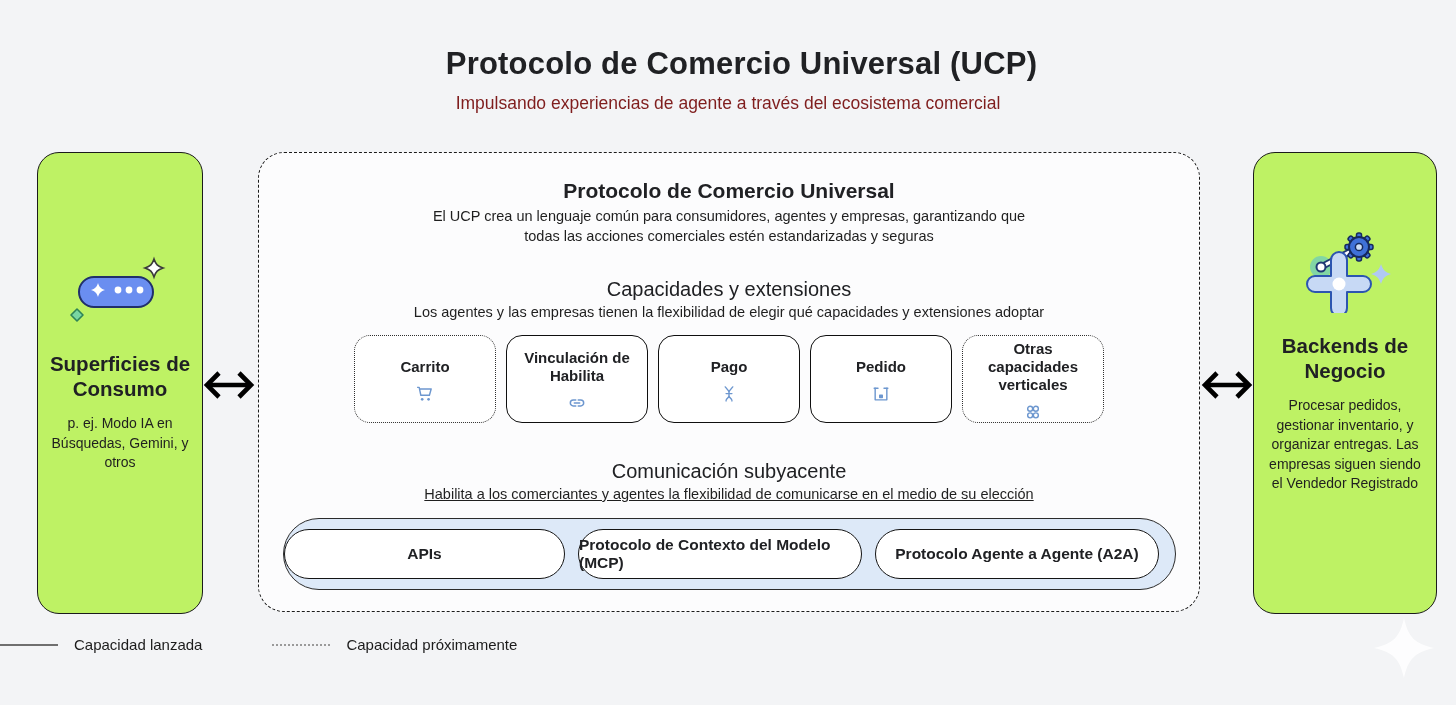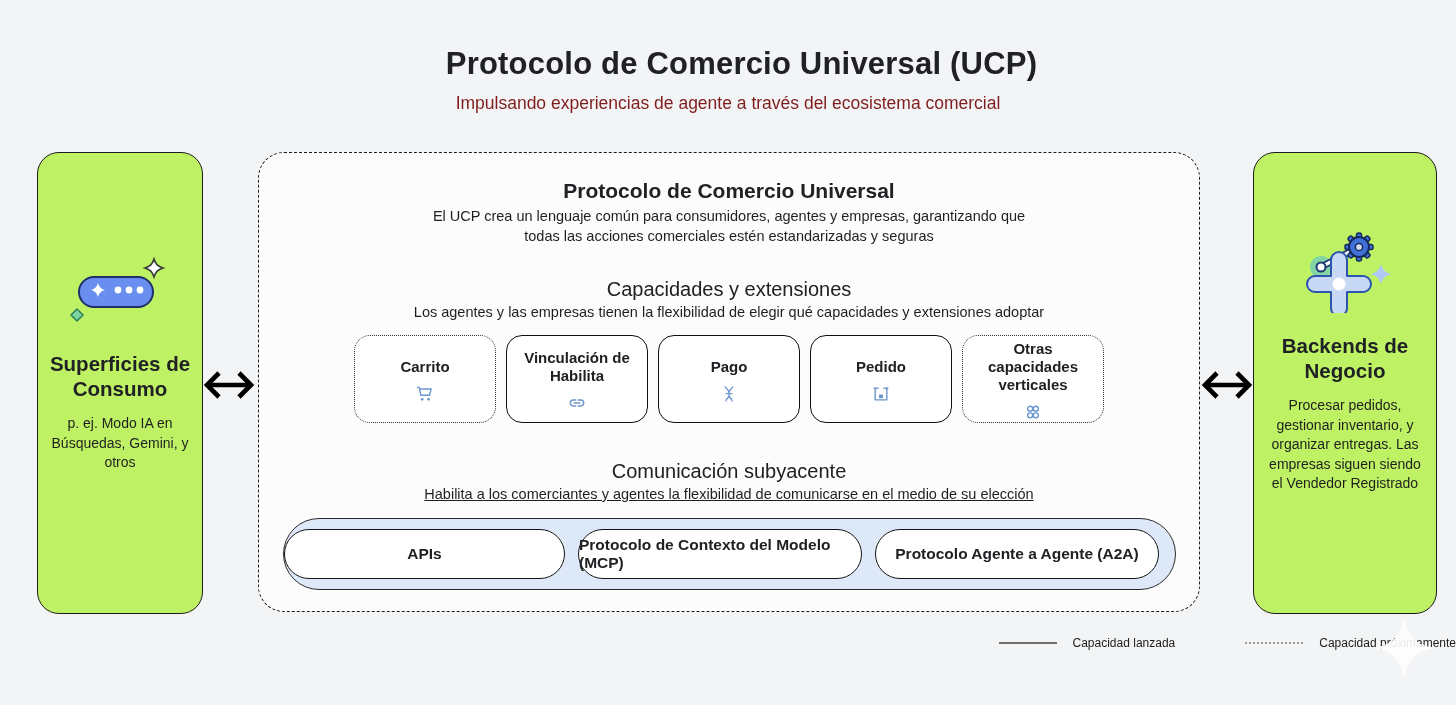--- a/index.html
+++ b/index.html
@@ -55,21 +55,21 @@
     display:flex; align-items:center; justify-content:center;
     font-size:15.5px; font-weight:bold; color:#202124; }
   .pill-apis { width:281px; } .pill-mcp { width:284px; } .pill-a2a { width:284px; }
 
   
   .arrow { position:absolute; top:367px; width:54px; height:36px; }
   .arrow-left { left:202px; } .arrow-right { left:1200px; }
 
   
   .legend { position:absolute; top:636px; left:0; right:0; display:flex;
-    align-items:center; justify-content:flex-end; gap:16px; font-size:12px; color:#1c1c1c;margin-left:36px; }
+    align-items:center; justify-content:flex-start; gap:16px; font-size:15px; color:#1c1c1c; }
   .legend-line { width:58px; height:0; display:inline-block; }
   .legend-line.solid { border-top:2px solid #6f6f6f; }
   .legend-line.dotted { border-top:2px dotted #9a9a9a; margin-left:54px; }
 
   
   .watermark { position:absolute; left:1372px; top:616px; opacity:.9; }
 
   .icn { display:block; }
 </style>
 </head>

